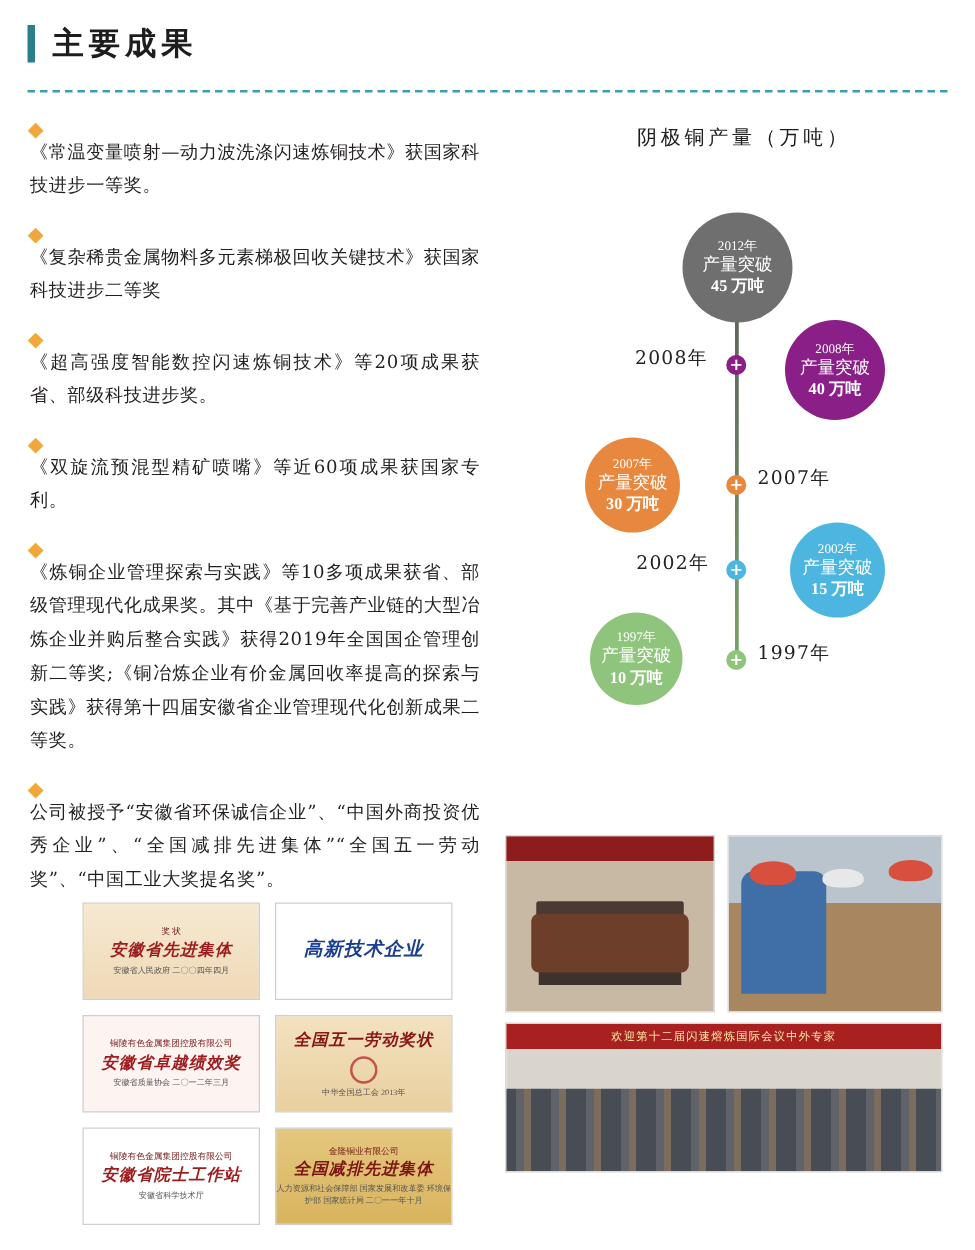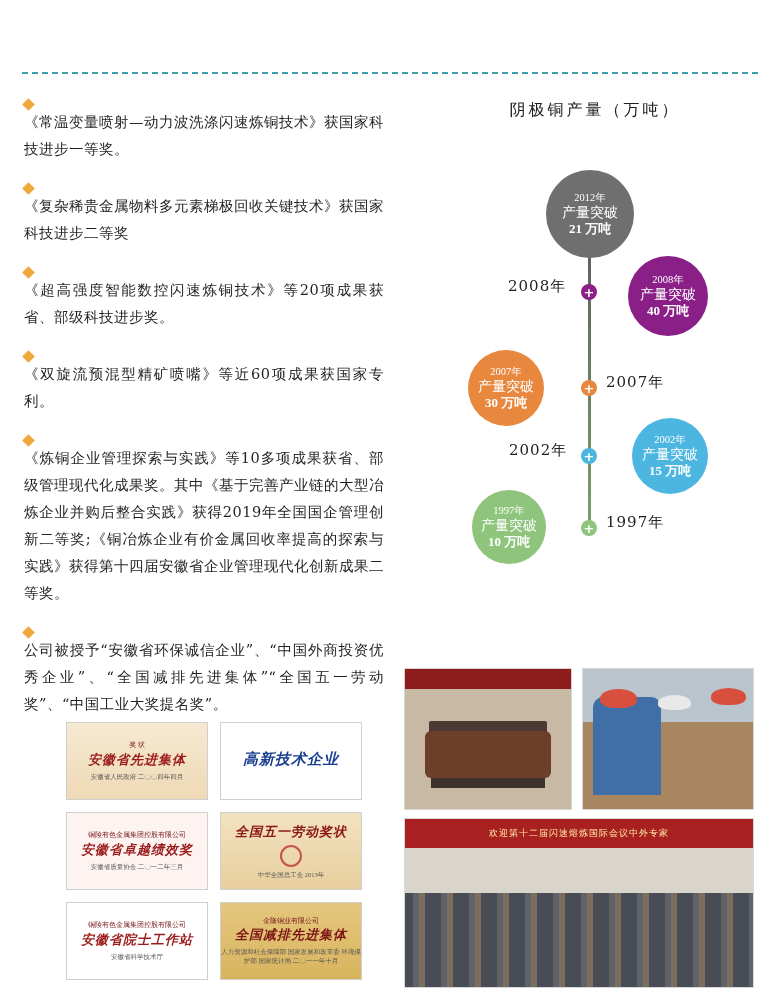--- a/index.html
+++ b/index.html
@@ -182,21 +182,21 @@
   }
 
   
   .photo {
     position: absolute;
     overflow: hidden;
     border: 1px solid #d8d8d8;
   }
   .p1 { left: 404px; top: 668px; width: 168px; height: 142px; }
   .p2 { left: 582px; top: 668px; width: 172px; height: 142px; }
-  .p3 { left: 404px; top: 818px; width: 350px; height: 170px; }
+  .p3 { left: 404px; top: 818px; width: 350px; height: 120px; }
 
   .p-meeting {
     width: 100%; height: 100%;
     background:
       linear-gradient(#8d1c1c 0 14%, rgba(0,0,0,0) 14%),
       linear-gradient(#c8b9a4 0 100%);
     position: relative;
   }
   .p-meeting::after {
     content: "";
@@ -248,20 +248,24 @@
       repeating-linear-gradient(to right,
         #2e3440 0 8px, #4a4f58 8px 14px, #6b5a4a 14px 20px, #2e3440 20px 28px);
     opacity: .85;
   }
 </style>
 </head>
 <body>
 
 <div class="page">
 
+  <div class="header">
+    <div class="header-bar"></div>
+    <div class="header-title">主要成果</div>
+  </div>
   <div class="divider"></div>
 
   <div class="bullets">
     <div class="bullet">
       <div class="diamond"></div>
       <div class="bullet-text">《常温变量喷射—动力波洗涤闪速炼铜技术》获国家科技进步一等奖。</div>
     </div>
     <div class="bullet">
       <div class="diamond"></div>
       <div class="bullet-text">《复杂稀贵金属物料多元素梯极回收关键技术》获国家科技进步二等奖</div>
@@ -284,21 +288,21 @@
     </div>
   </div>
 
   <div class="chart-title">阴极铜产量（万吨）</div>
   <div class="chart">
     <div class="axis"></div>
 
     <div class="node n2012">
       <span class="l1">2012年</span>
       <span class="l2">产量突破</span>
-      <span class="l3">21 万吨</span>
+      <span class="l3">45 万吨</span>
     </div>
 
     <div class="node n2008">
       <span class="l1">2008年</span>
       <span class="l2">产量突破</span>
       <span class="l3">40 万吨</span>
     </div>
 
     <div class="node n2007">
       <span class="l1">2007年</span>

